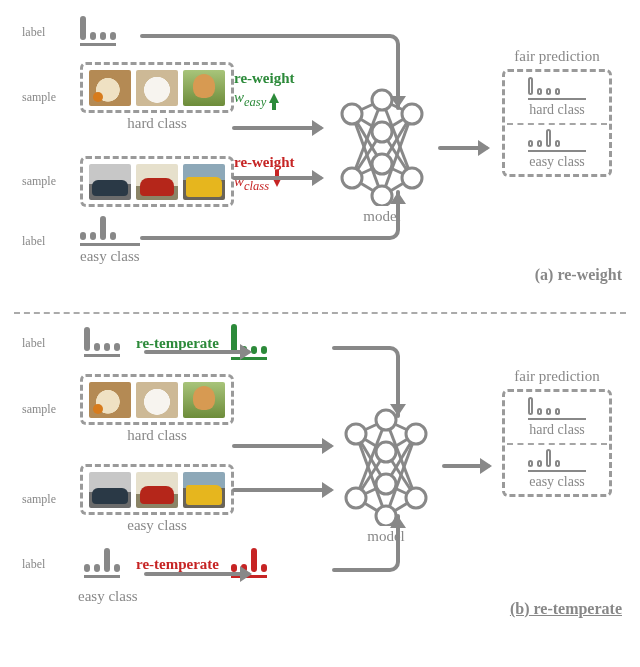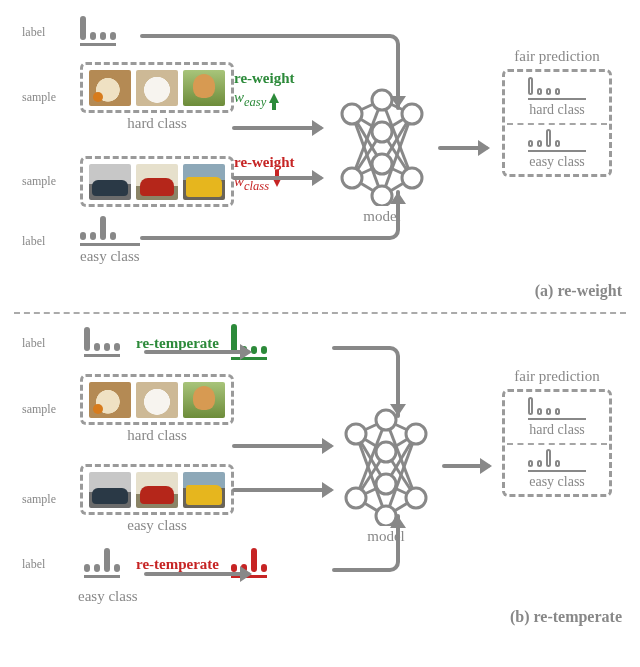--- a/index.html
+++ b/index.html
@@ -320,21 +320,21 @@
       <div class="bars small" style="margin:0 auto 2px auto; width:58px;">
         <div class="b short"></div>
           <div class="b short"></div>
           <div class="b tall"></div>
           <div class="b short"></div>
       </div>
       <div class="pred-caption">easy class</div>
     </div>
   </div>
 
-  <div class="panel-tag" style="bottom:4px;">(a) re-weight</div>
+  <div class="panel-tag" style="bottom:20px;">(a) re-weight</div>
 </div>
 
 <hr class="divider">
 
 <div class="panel" style="height:310px;">
 
   <div class="row" style="position:absolute; left:8px; top:2px; gap:12px;">
     <span class="side-label">label</span>
     <div class="bars">
       <div class="b tall"></div>
@@ -461,14 +461,14 @@
       <div class="bars small" style="margin:0 auto 2px auto; width:58px;">
         <div class="b short"></div>
           <div class="b short"></div>
           <div class="b tall"></div>
           <div class="b short"></div>
       </div>
       <div class="pred-caption">easy class</div>
     </div>
   </div>
 
-  <div class="panel-tag" style="bottom:8px;">(b) re-temperate</div>
+  <div class="panel-tag" style="bottom:16px;text-decoration:underline;">(b) re-temperate</div>
 </div>
 
 </body></html>

